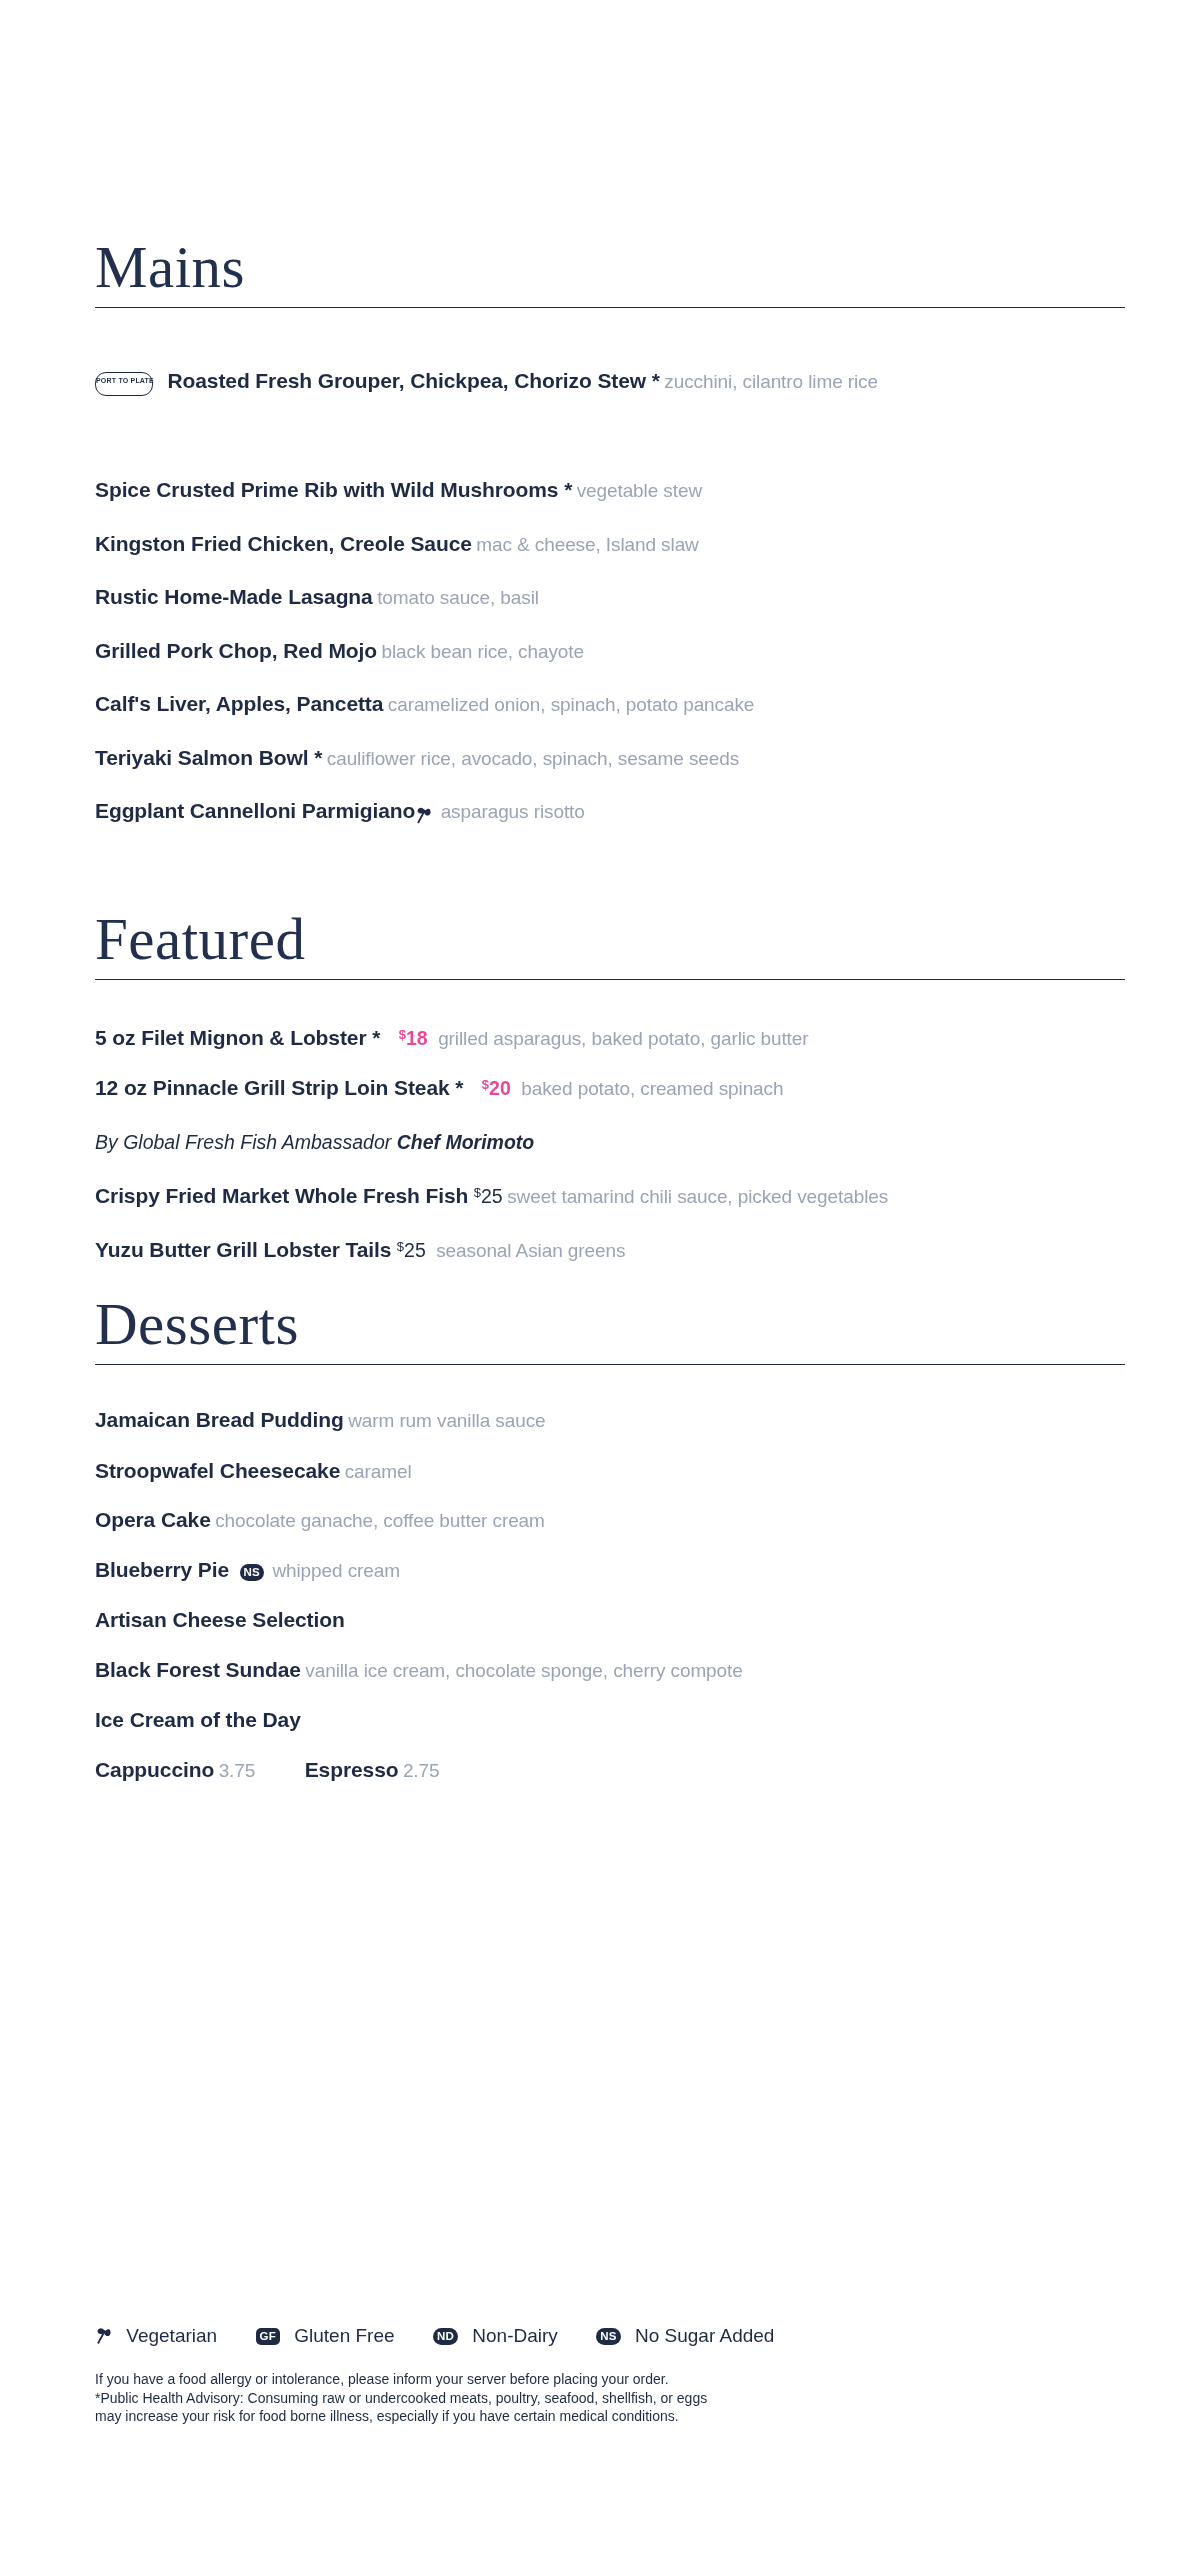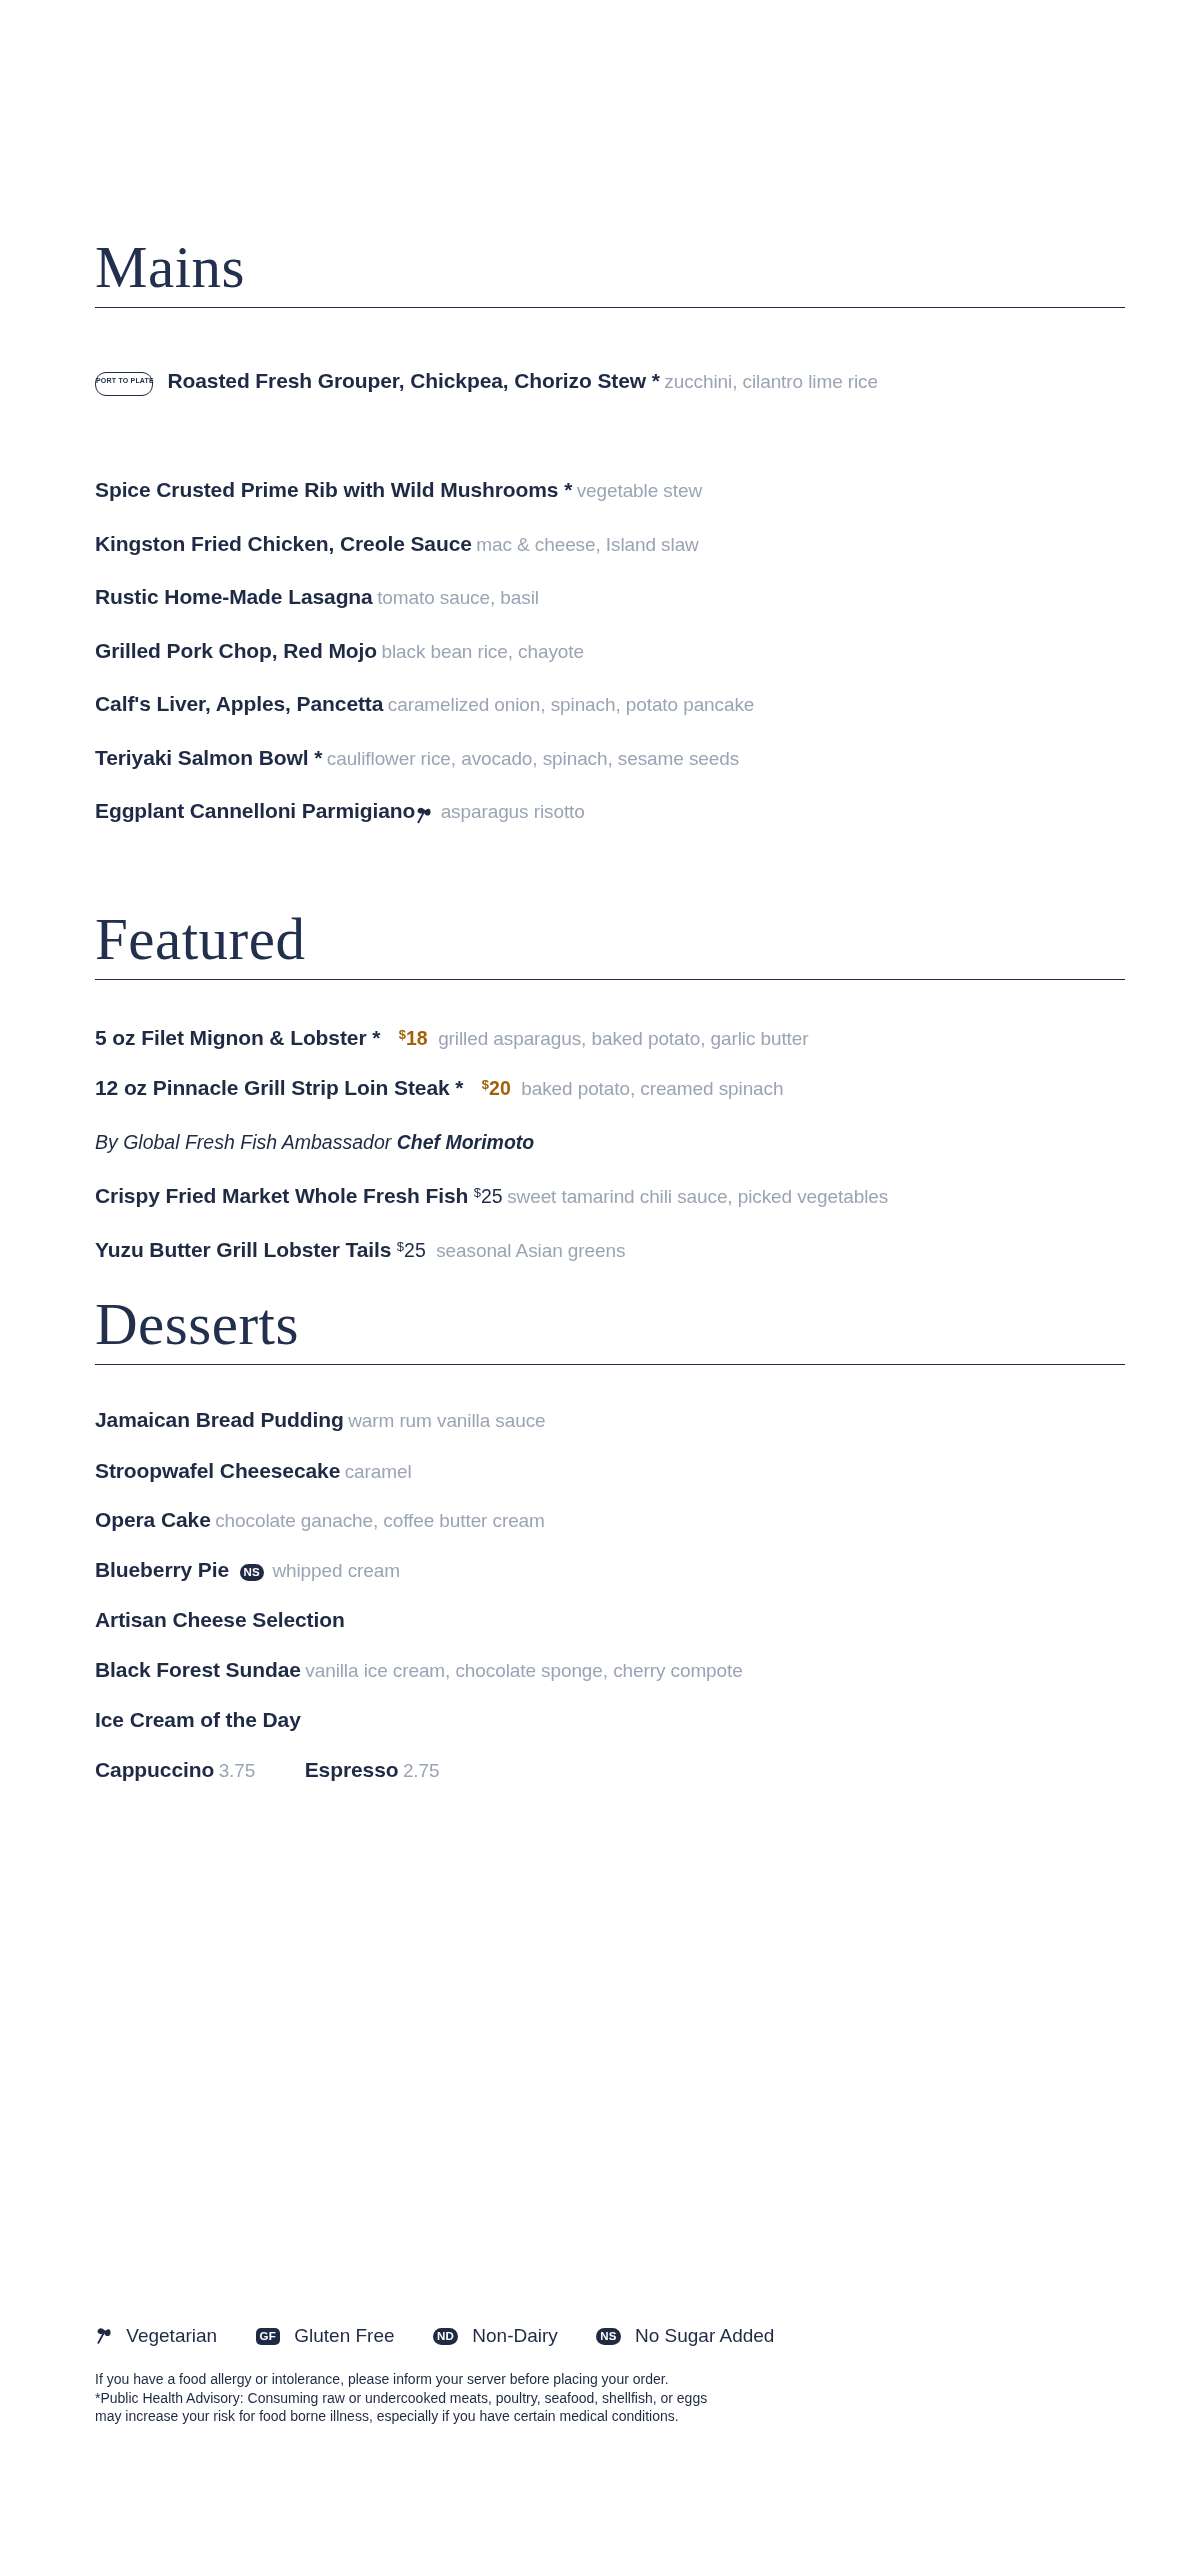--- a/index.html
+++ b/index.html
@@ -59,21 +59,21 @@
   }
   .item-desc {
     font-size: 19px;
     font-weight: normal;
     color: #9aa4b4;
     letter-spacing: -0.1px;
   }
   .price {
     font-size: 19.5px;
     font-weight: bold;
-    color: #a16207;
+    color: #ec4899;
   }
   .price .cur {
     font-size: 13px;
     vertical-align: 6px;
   }
   .price-plain {
     font-size: 19.5px;
     font-weight: normal;
     color: #1f2a44;
   }

